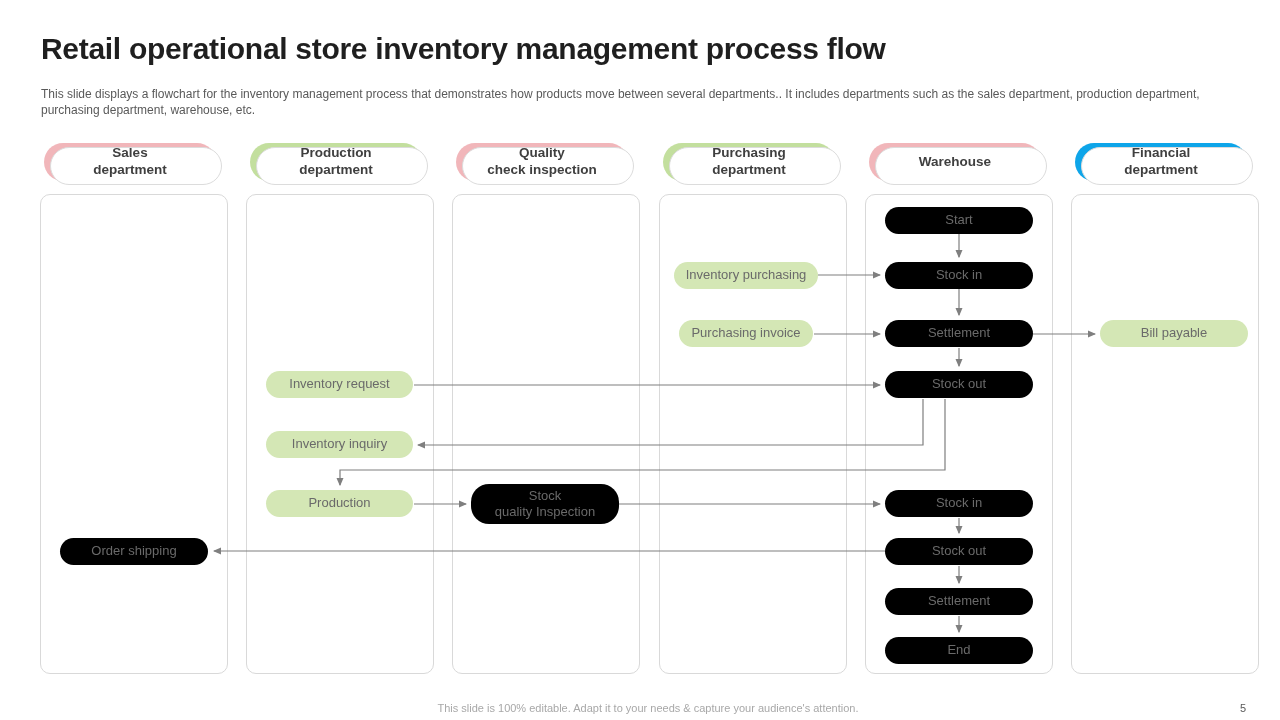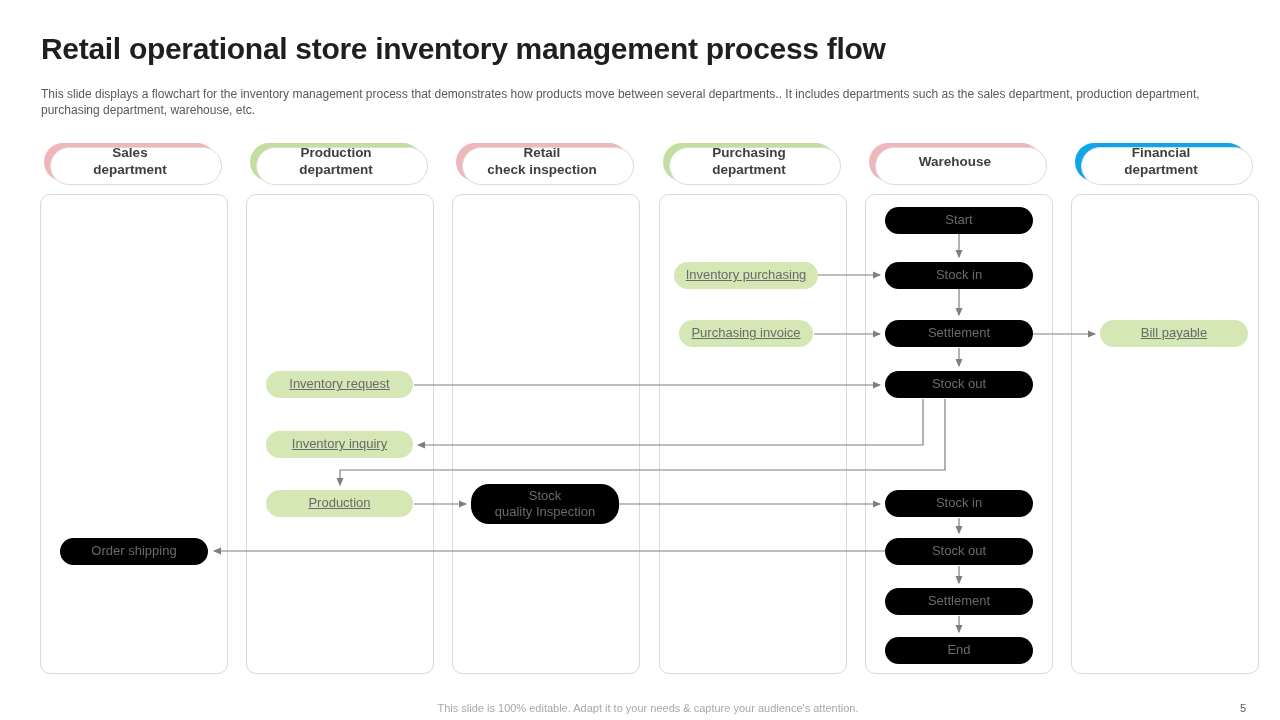--- a/index.html
+++ b/index.html
@@ -32,21 +32,21 @@
   }
   .lane-header.pink        { background:#f1b6ba; }
   .lane-header.green       { background:#c3df9e; }
   .lane-header.green-light { background:#0ea5e9; }
   .node {
     position:absolute; height:27px; border-radius:13.5px;
     display:flex; flex-direction:column; align-items:center; justify-content:center;
     font-size:13px; color:#6a6a6a; z-index:2; text-align:center; line-height:1.25;
   }
   .node.pink  { background:#000000; }
-  .node.green { background:#d4e7b5;text-decoration:underline; }
+  .node.green { background:#d4e7b5; }
   .node.tall  { height:40px; border-radius:18px; }
   .arrows { position:absolute; left:0; top:0; z-index:3; pointer-events:none; }
   .arrows line, .arrows polyline { stroke:#7f7f7f; stroke-width:1.2; fill:none; }
   .footer {
     position:absolute; left:0; bottom:6px; width:100%;
     text-align:center; font-size:11px; color:#a8a8a8;
   }
   .page-num {
     position:absolute; right:42px; bottom:6px; font-size:11px; color:#595959;
   }
@@ -68,21 +68,21 @@
 
   <div class="lane-header pink" style="left:36px">
     <span>Sales</span>
     <span>department</span>
   </div>
   <div class="lane-header green" style="left:242px">
     <span>Production</span>
     <span>department</span>
   </div>
   <div class="lane-header pink" style="left:448px">
-    <span>Retail</span>
+    <span>Quality</span>
     <span>check inspection</span>
   </div>
   <div class="lane-header green" style="left:655px">
     <span>Purchasing</span>
     <span>department</span>
   </div>
   <div class="lane-header pink" style="left:861px">
     <span>Warehouse</span>
     <span></span>
   </div>

